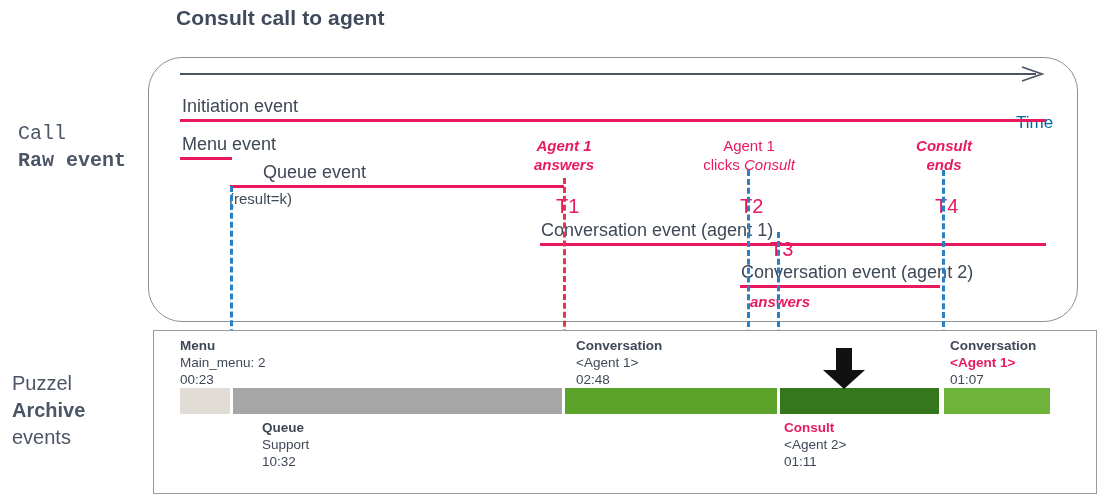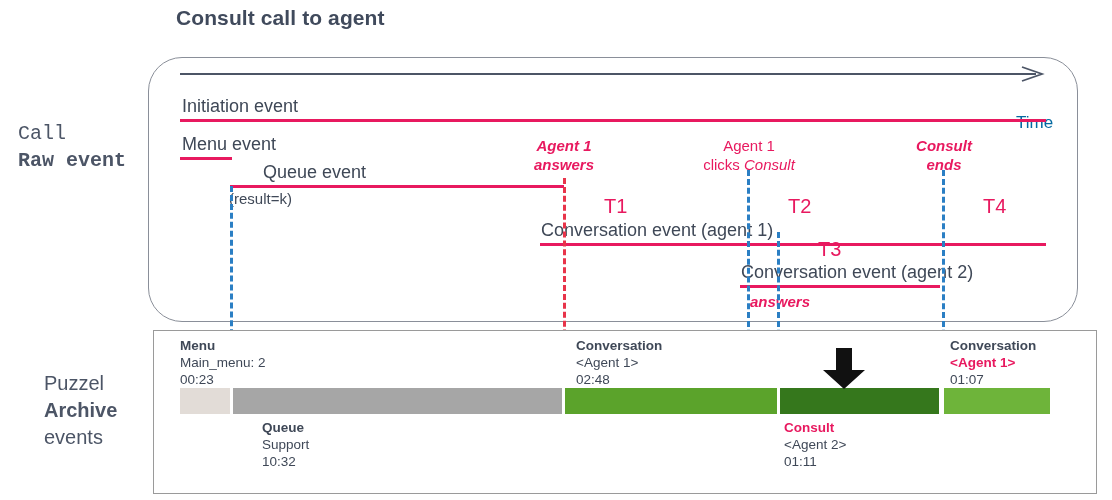--- a/index.html
+++ b/index.html
@@ -30,21 +30,21 @@
   }
 
   
   .rowlabel {
     color: #4c5566;
     font-size: 20px;
     text-align: left;
     line-height: 27px;
   }
   #label-raw { left: 18px; top: 120px; width: 135px; font-family: Liberation Mono, monospace; }
-  #label-archive { left: 12px; top: 370px; width: 135px; margin-left: 32px; }
+  #label-archive { left: 12px; top: 370px; width: 135px; }
   .rowlabel .bold { font-weight: bold; }
 
   
   #rawbox {
     left: 148px; top: 57px;
     width: 930px; height: 265px;
     border: 1.4px solid #8a8f99;
     border-radius: 34px;
     box-sizing: border-box;
   }
@@ -85,21 +85,20 @@
   .note.i { font-style: italic; font-weight: bold; }
   .note.p { font-style: normal; }
   .note.bi { font-style: italic; font-weight: bold; }
 
   
   .tmark {
     font-size: 20px;
     color: #e8195f;
     font-weight: normal;
     white-space: nowrap;
-    margin-left: 48px;
   }
 
   
   .vline {
     width: 0;
     border-left: 3px dashed #2b7fc4;
   }
   .vline.red { border-left-color: #e8344a; }
 
   

